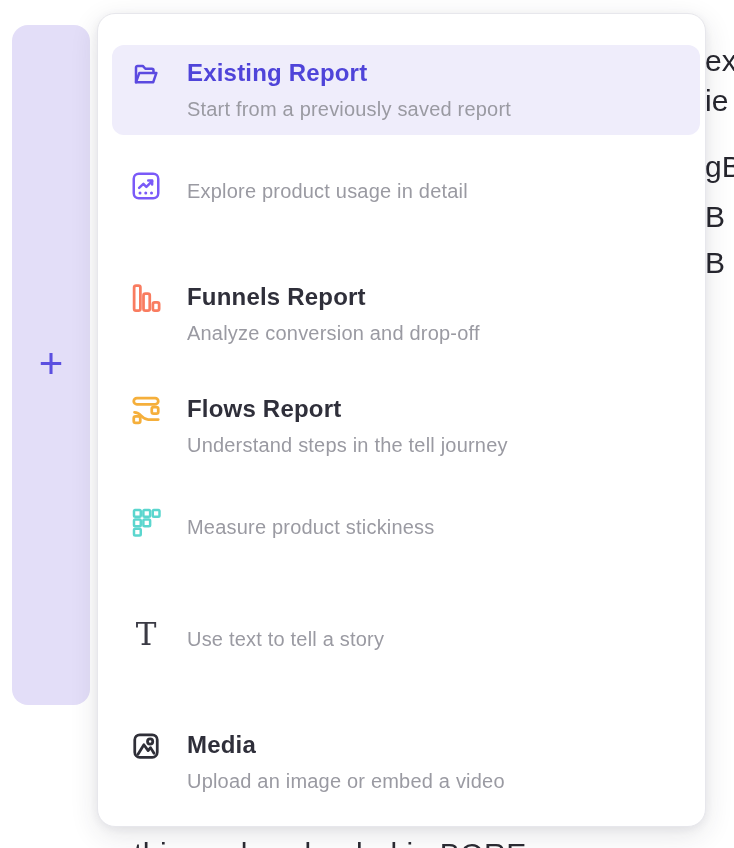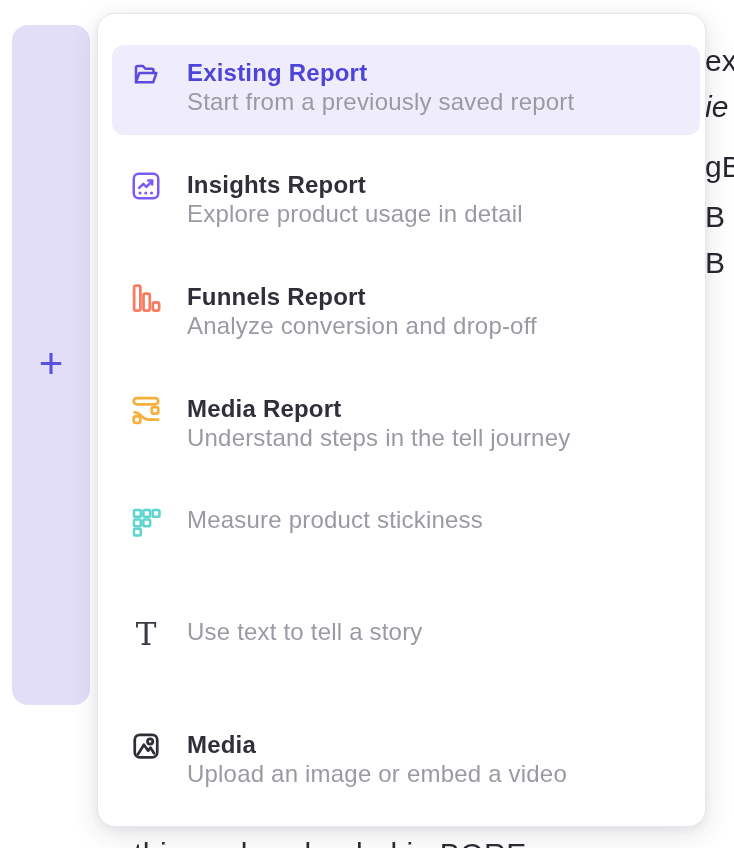--- a/index.html
+++ b/index.html
@@ -15,21 +15,21 @@
   
   .bg-frag {
     position:absolute;
     left:705px;
     color:#26262e;
     font-size:30px;
     font-weight:500;
     white-space:nowrap;
   }
   .bg-frag-0 { top:44px; }
-  .bg-frag-1 { top:90px;font-style:italic; }
+  .bg-frag-1 { top:84px; }
   .bg-frag-2 { top:150px; }
   .bg-frag-3 { top:200px; }
   .bg-frag-4 { top:246px; }
   .bg-bottom-frag {
     position:absolute;
     left:134px; top:837px;
     color:#2b2b33;
     font-size:30px;
     font-weight:500;
     letter-spacing:.5px;
@@ -92,22 +92,22 @@
   .ic-media     { color:#2f2f38; }
   .item-title {
     font-size:24px;
     font-weight:700;
     color:#2f2f3a;
     line-height:30px;
     letter-spacing:.2px;
   }
   .menu-item.highlighted .item-title { color:#4f44d9; }
   .item-subtitle {
-    margin-top:1px;
-    font-size:24px;
+    margin-top:9px;
+    font-size:20px;
     font-weight:400;
     color:#9a9aa2;
     line-height:25px;
     letter-spacing:.2px;
   }
 </style>
 </head>
 <body>
 
 <span class="bg-frag bg-frag-0">ex</span>
@@ -140,21 +140,20 @@
     <div class="menu-item">
       <span class="icon-box ic-insights">
         <svg viewBox="0 0 24 24" fill="none" stroke="currentColor" stroke-width="2" stroke-linejoin="round" stroke-linecap="round">
           <rect x="2.2" y="2.2" width="19.6" height="19.6" rx="4"></rect>
           <path d="M6.5 13.5 l3.4-3.2 2.4 2.4 4.6-4.6"></path>
           <path d="M13.8 7.6 h3.1 v3.1"></path>
           <path d="M7.2 17.6 h.01 M11.8 17.6 h.01 M16.4 17.6 h.01" stroke-width="2.4"></path>
         </svg>
       </span>
       <div>
-        <div class="item-title">Insights Report</div>
         <div class="item-subtitle">Explore product usage in detail</div>
       </div>
     </div>
 
     <div class="menu-item">
       <span class="icon-box ic-funnels">
         <svg viewBox="0 0 24 24" fill="none" stroke="currentColor" stroke-width="2.2" stroke-linejoin="round">
           <rect x="2.5" y="2" width="5" height="20" rx="1.5"></rect>
           <rect x="10" y="8.5" width="5" height="13.5" rx="1.5"></rect>
           <rect x="17.5" y="15.5" width="5" height="6.5" rx="1.5"></rect>
@@ -169,21 +168,21 @@
     <div class="menu-item">
       <span class="icon-box ic-flows">
         <svg viewBox="0 0 24 24" fill="none" stroke="currentColor" stroke-width="2.2" stroke-linejoin="round" stroke-linecap="round">
           <rect x="2.2" y="2.4" width="19.6" height="5" rx="2.5"></rect>
           <path d="M2.8 13.8 C8.5 13.8 8 19.6 13.8 19.6 L21.8 19.6"></path>
           <rect x="2.2" y="17" width="5.2" height="5.2" rx="1.5"></rect>
           <rect x="16.6" y="9.6" width="5.2" height="5.2" rx="1.5"></rect>
         </svg>
       </span>
       <div>
-        <div class="item-title">Media Report</div>
+        <div class="item-title">Flows Report</div>
         <div class="item-subtitle">Understand steps in the tell journey</div>
       </div>
     </div>
 
     <div class="menu-item">
       <span class="icon-box ic-retention">
         <svg viewBox="0 0 24 24" fill="none" stroke="currentColor" stroke-width="2" stroke-linejoin="round">
           <rect x="2.4" y="2.4" width="5.4" height="5.4" rx="1"></rect>
           <rect x="9.9" y="2.4" width="5.4" height="5.4" rx="1"></rect>
           <rect x="17.4" y="2.4" width="5.4" height="5.4" rx="1"></rect>

